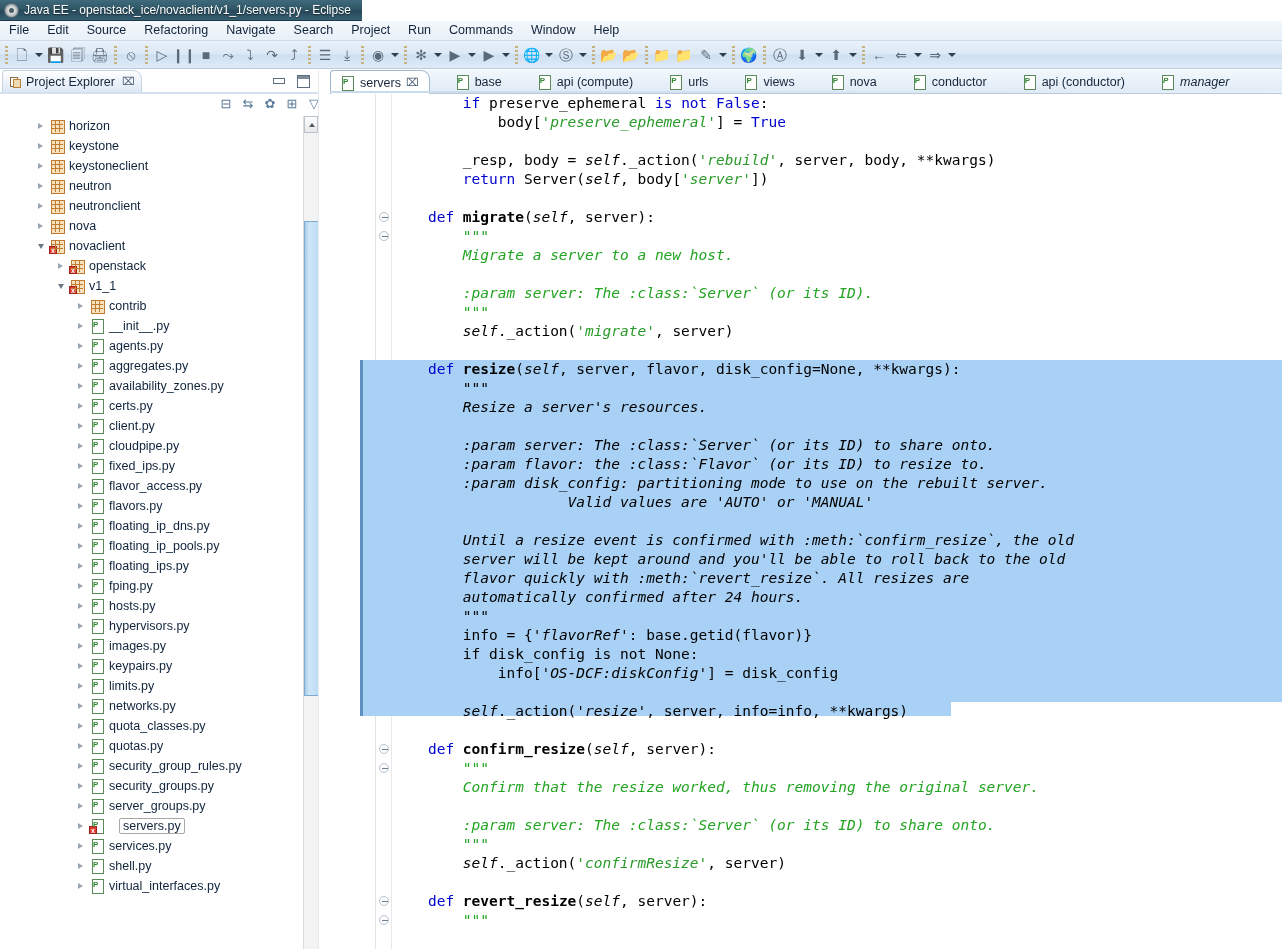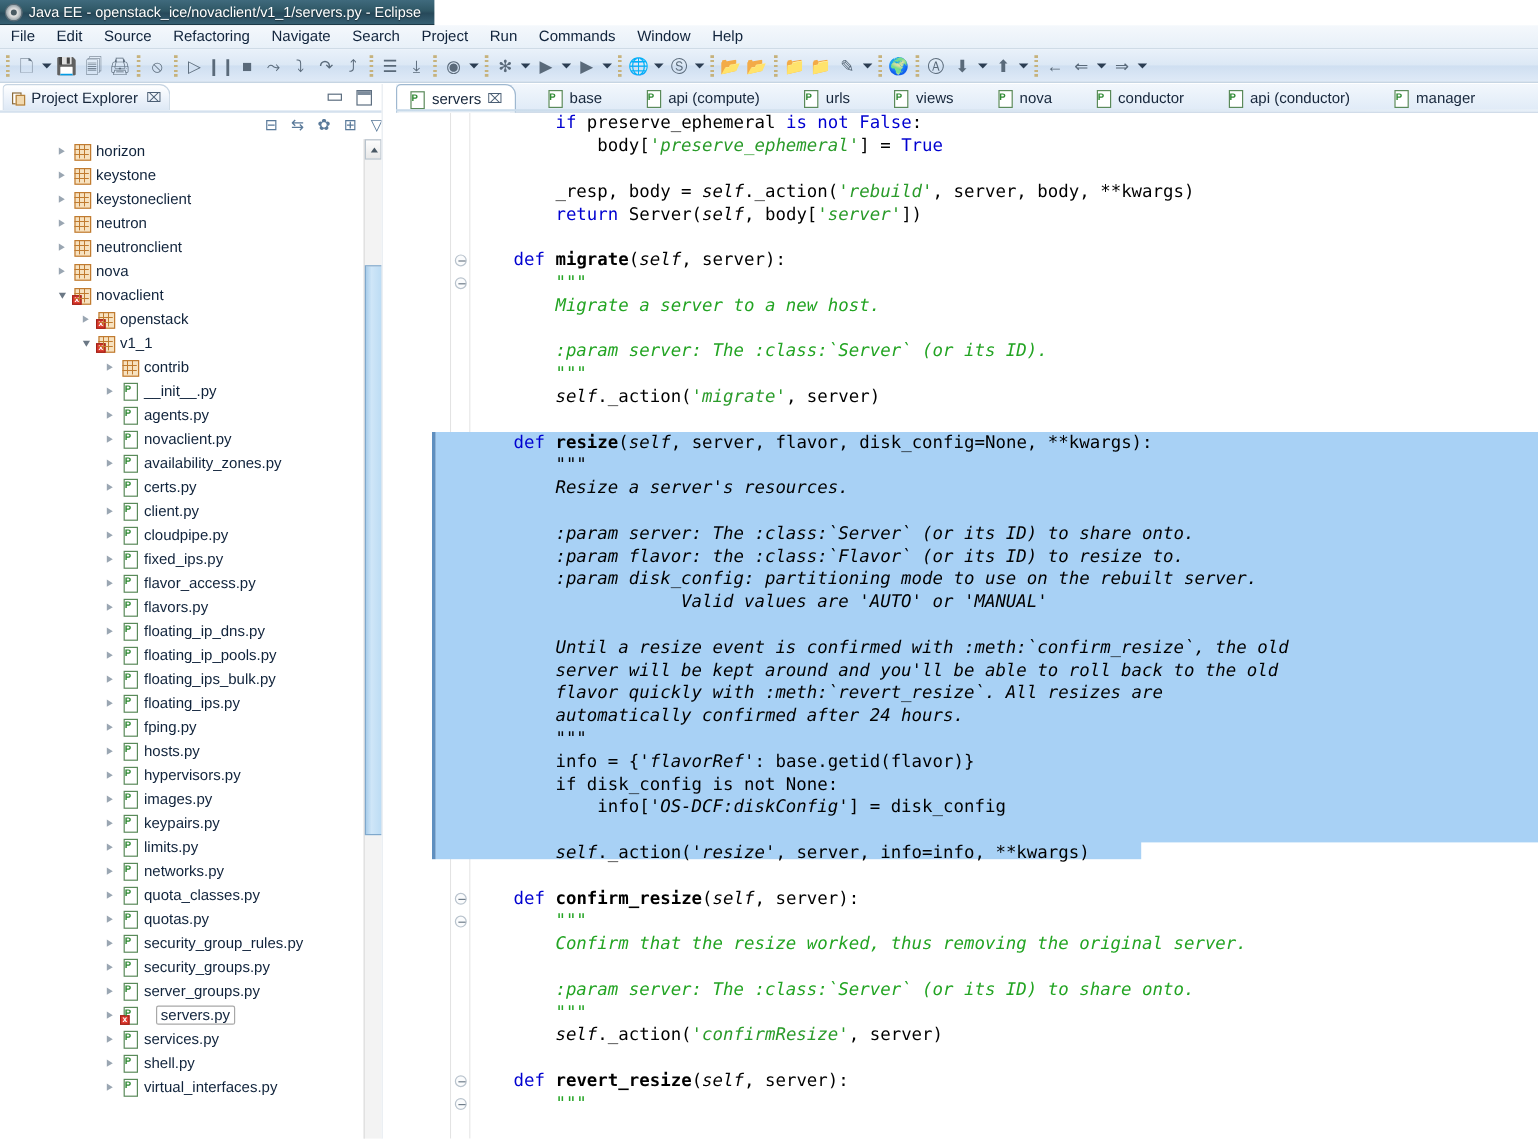--- a/index.html
+++ b/index.html
@@ -115,21 +115,21 @@
     content:""; position:absolute; left:1px; top:1px; width:11px; height:11px;
     border:1px solid #5d6e80; background: linear-gradient(to bottom,#7d8c9c 0 3px, #ffffff 3px 100%);
   }
   .explorer-toolbar {
     height: 22px; display:flex; align-items:center; justify-content:flex-end;
     padding-right: 6px; gap: 2px; background:#ffffff;
   }
   .ex-btn { width:20px; height:18px; display:flex; align-items:center; justify-content:center; }
 
   .tree {
-    position:absolute; left:12px; top:46px; width:312px; bottom:0;
+    position:absolute; left:1px; top:46px; width:312px; bottom:0;
     overflow:hidden; background:#ffffff; font-size:12.5px; color:#10233b;
   }
   .trow {
     height:20px; display:flex; align-items:center; white-space:nowrap;
   }
   .tw { flex:none; }
   .arrow {
     width:11px; height:11px; flex:none; margin-right:3px;
     display:flex; align-items:center; justify-content:center;
   }
@@ -566,21 +566,21 @@
             </span>
             <span class="ico ico-py"></span>
             <span class="tlabel">agents.py</span>
           </div>
           <div class="trow">
             <span class="tw" style="width: 74px;"></span>
             <span class="arrow">
               <i></i>
             </span>
             <span class="ico ico-py"></span>
-            <span class="tlabel">novaclient.py</span>
+            <span class="tlabel">aggregates.py</span>
           </div>
           <div class="trow">
             <span class="tw" style="width: 74px;"></span>
             <span class="arrow">
               <i></i>
             </span>
             <span class="ico ico-py"></span>
             <span class="tlabel">availability_zones.py</span>
           </div>
           <div class="trow">
@@ -639,28 +639,20 @@
             <span class="ico ico-py"></span>
             <span class="tlabel">floating_ip_dns.py</span>
           </div>
           <div class="trow">
             <span class="tw" style="width: 74px;"></span>
             <span class="arrow">
               <i></i>
             </span>
             <span class="ico ico-py"></span>
             <span class="tlabel">floating_ip_pools.py</span>
-          </div>
-          <div class="trow">
-            <span class="tw" style="width: 74px;"></span>
-            <span class="arrow">
-              <i></i>
-            </span>
-            <span class="ico ico-py"></span>
-            <span class="tlabel">floating_ips_bulk.py</span>
           </div>
           <div class="trow">
             <span class="tw" style="width: 74px;"></span>
             <span class="arrow">
               <i></i>
             </span>
             <span class="ico ico-py"></span>
             <span class="tlabel">floating_ips.py</span>
           </div>
           <div class="trow">
@@ -830,21 +822,21 @@
             <span>nova</span>
           </div>
           <div class="etab" style="margin-left: 16px;">
             <span class="ico ico-py ico-pyi"></span>
             <span>conductor</span>
           </div>
           <div class="etab" style="margin-left: 16px;">
             <span class="ico ico-py"></span>
             <span>api (conductor)</span>
           </div>
-          <div class="etab" style="margin-left: 16px;">
+          <div class="etab" style="margin-left: 16px; font-style: italic;">
             <span class="ico ico-py"></span>
             <span>manager</span>
           </div>
           <div class="etab-underline"></div>
       </div>
 
       <div class="code-area">
         <div class="gutter"></div>
         <div class="fold-col" id="fold-col">
             <div class="fold" style="top: 118px;"></div>

